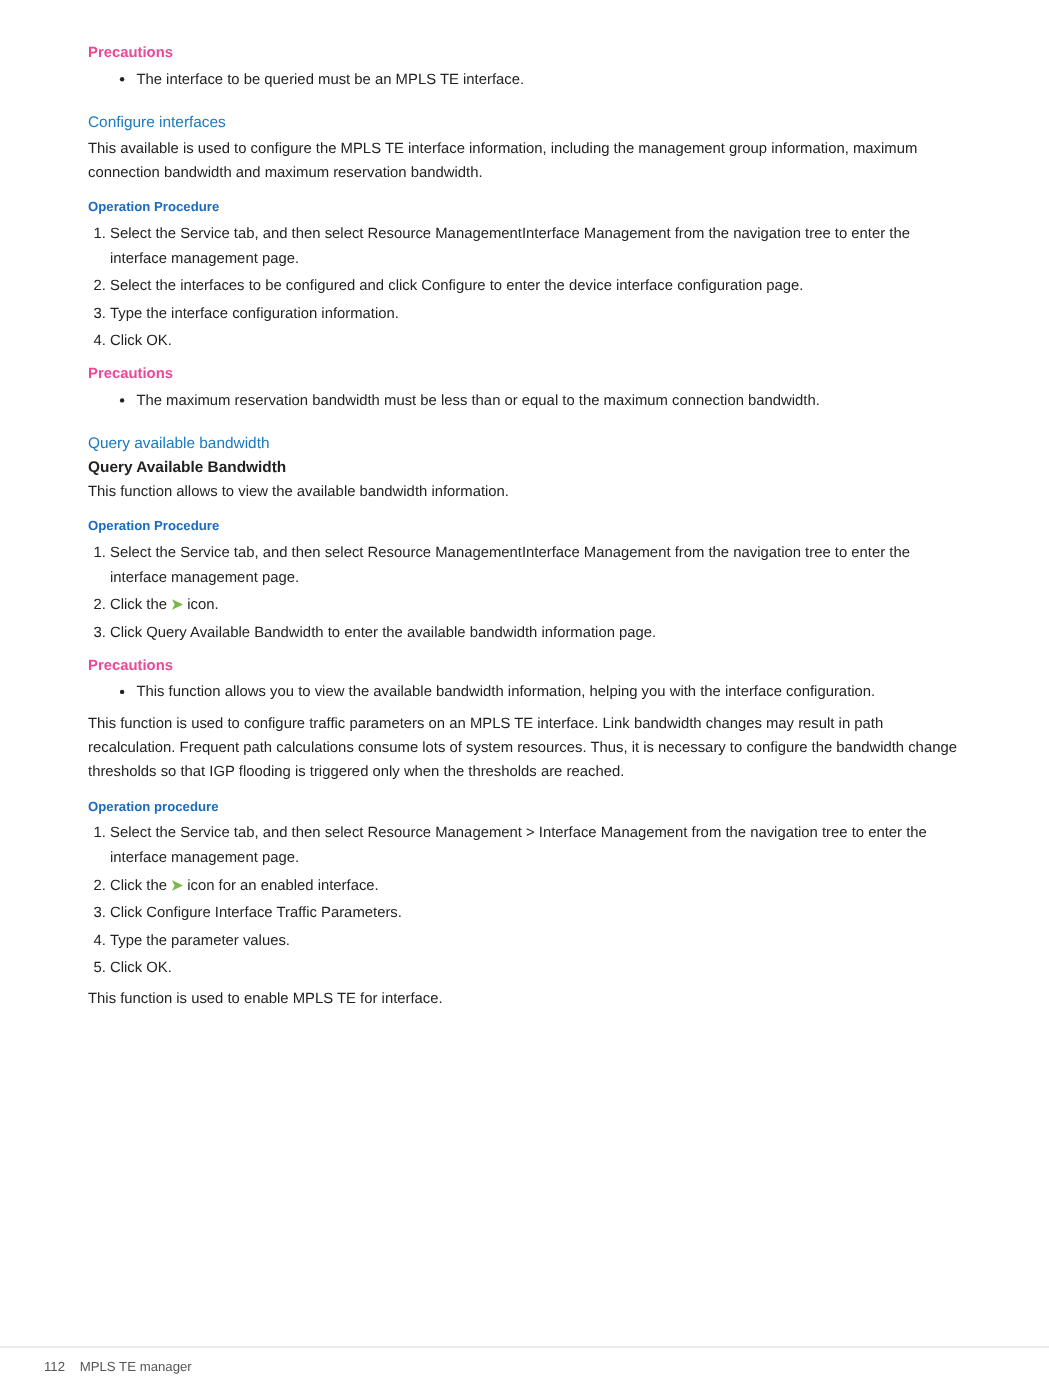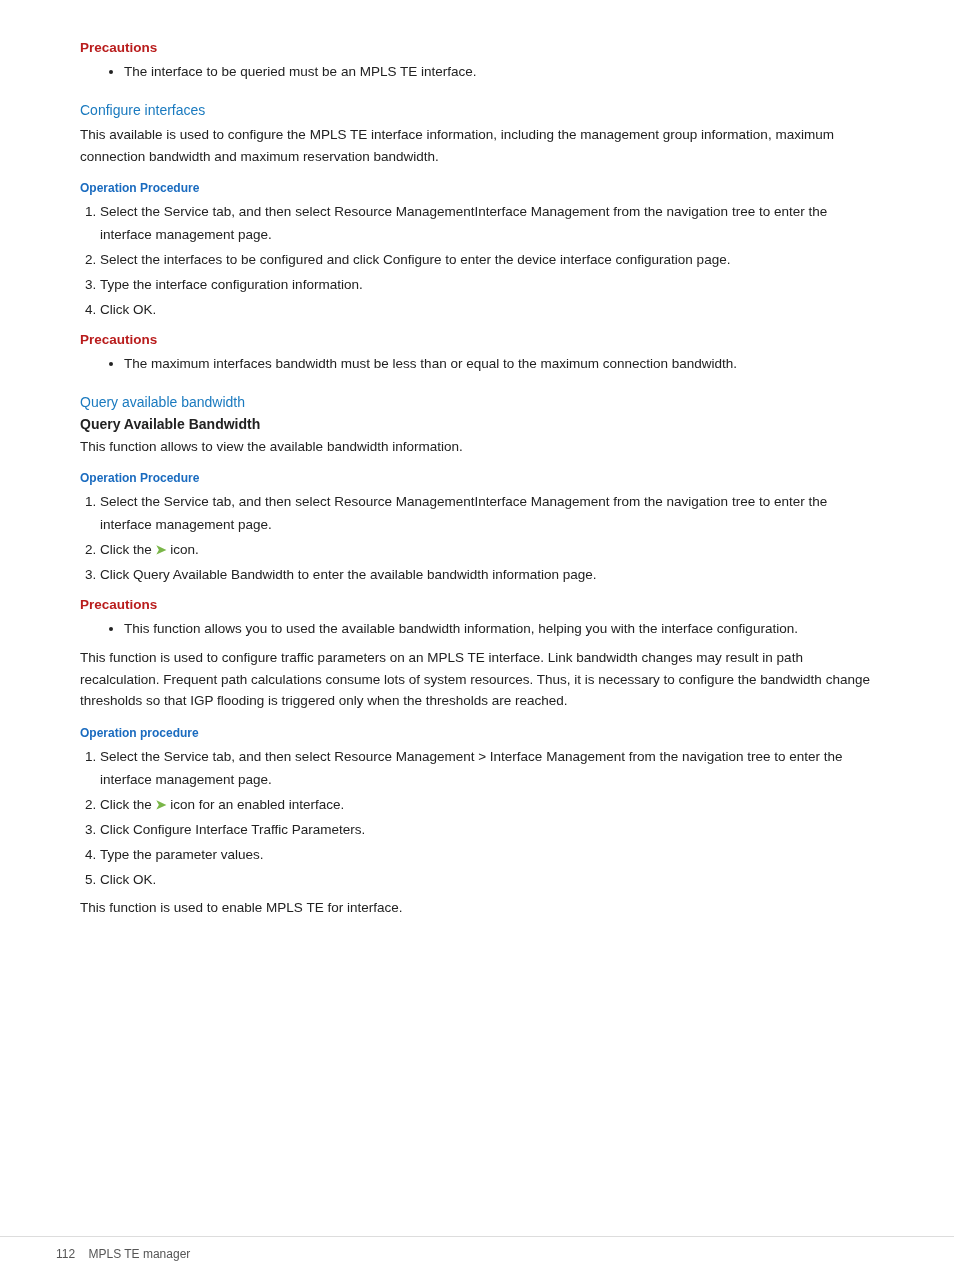--- a/index.html
+++ b/index.html
@@ -19,21 +19,21 @@
       margin-top: 18px;
     }
     .operation-heading {
       color: #1a6bbf;
       font-weight: bold;
       font-size: 12px;
       margin-top: 14px;
       margin-bottom: 6px;
     }
     .precautions-heading {
-      color: #b91c1c;
+      color: #ec4899;
       font-weight: bold;
       font-size: 13.5px;
       margin-top: 10px;
       margin-bottom: 6px;
     }
     p {
       line-height: 1.6;
       margin-bottom: 6px;
     }
     ol {
@@ -54,24 +54,24 @@
     }
     .bold { font-weight: normal; }
     .sub-heading {
       font-weight: bold;
       font-size: 14px;
       margin-top: 6px;
       margin-bottom: 4px;
     }
     .footer-bar {
       position: fixed;
-      bottom: 0;
+      bottom: 12px;
       left: 0;
       width: 954px;
-      padding: 10px 56px;
+      padding: 10px 40px;
       font-size: 12px;
       color: #555;
       background: #fff;
       border-top: 1px solid #ddd;
     }
     .icon-arrow {
       display: inline-block;
       color: #7ab648;
       font-weight: bold;
       font-size: 13px;
@@ -105,21 +105,21 @@
     <li>
       Type the interface configuration information.
     </li>
     <li>
       Click <span class="bold">OK</span>.
     </li>
   </ol>
 
   <div class="precautions-heading">Precautions</div>
   <ul>
-    <li>The maximum interfaces bandwidth must be less than or equal to the maximum connection bandwidth.</li>
+    <li>The maximum reservation bandwidth must be less than or equal to the maximum connection bandwidth.</li>
   </ul>
 </div>
 
 <div>
   <div class="section-title">Query available bandwidth</div>
   <div class="sub-heading">Query Available Bandwidth</div>
   <p>This function allows to view the available bandwidth information.</p>
 
   <div class="operation-heading">Operation Procedure</div>
   <ol>
@@ -129,21 +129,21 @@
     <li>
       Click the <span class="icon-arrow">➤</span> icon.
     </li>
     <li>
       Click <span class="bold">Query Available Bandwidth</span> to enter the available bandwidth information page.
     </li>
   </ol>
 
   <div class="precautions-heading">Precautions</div>
   <ul>
-    <li>This function allows you to used the available bandwidth information, helping you with the interface configuration.</li>
+    <li>This function allows you to view the available bandwidth information, helping you with the interface configuration.</li>
   </ul>
 </div>
 
 <div>
   <p>This function is used to configure traffic parameters on an MPLS TE interface. Link bandwidth changes may result in path recalculation. Frequent path calculations consume lots of system resources. Thus, it is necessary to configure the bandwidth change thresholds so that IGP flooding is triggered only when the thresholds are reached.</p>
 
   <div class="operation-heading">Operation procedure</div>
   <ol>
     <li>
       Select the Service tab, and then select Resource Management &gt; Interface Management from the navigation tree to enter the interface management page.

